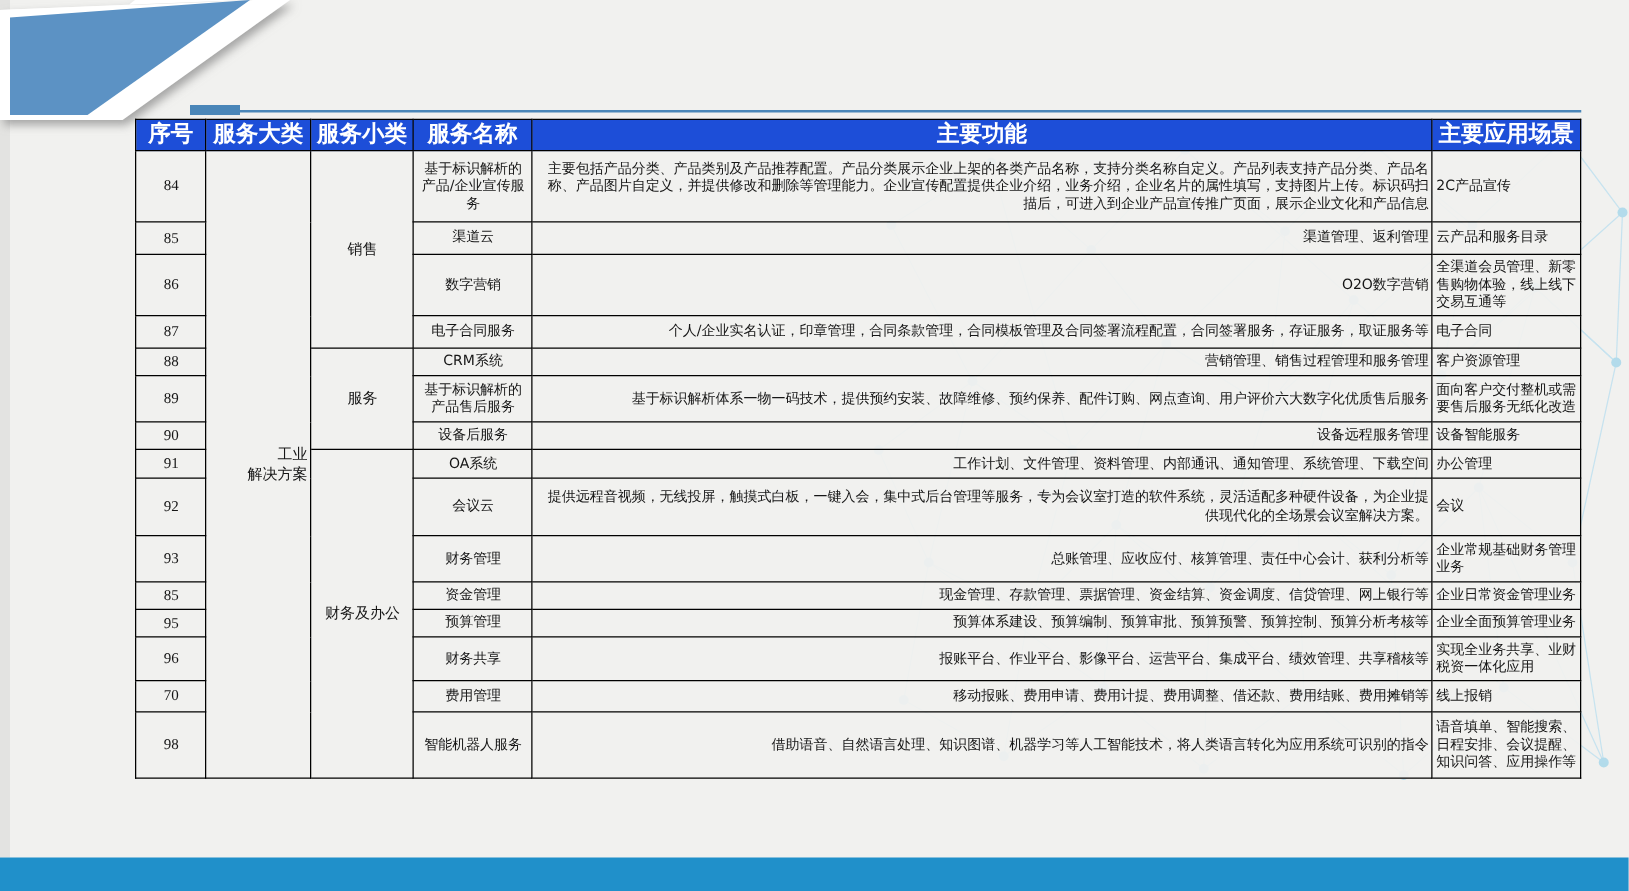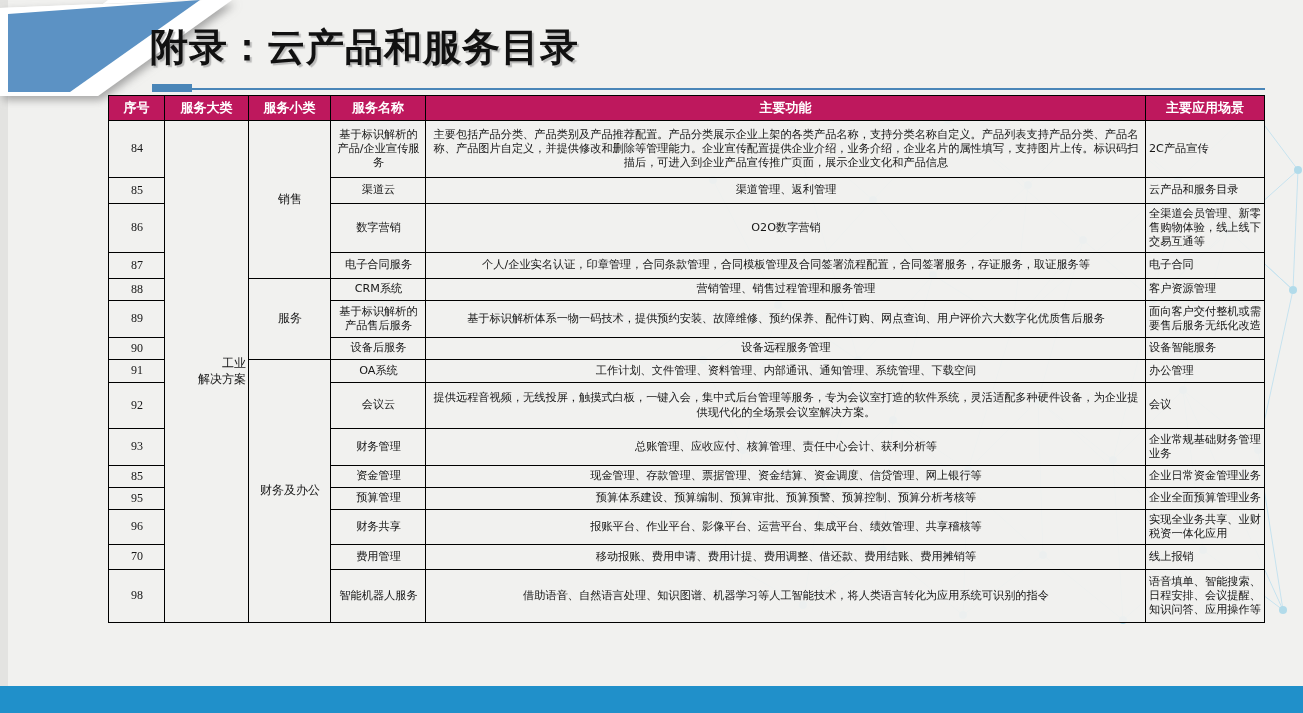--- a/index.html
+++ b/index.html
@@ -36,31 +36,31 @@
     border:1px solid #000;
     background:#f1f1ef;
     font-size:11.2px;
     color:#161616;
     padding:1px 2px 1px 3px;
     vertical-align:middle;
     line-height:1.28;
     word-break:break-all;
   }
   thead th{
-    background:#be185d;
+    background:#1d4ed8;
     color:#ffffff;
-    font-size:13px;
+    font-size:18px;
     font-weight:bold;
     text-align:center;
     height:24px;
     padding:0 2px;
   }
   td.num{text-align:center;font-size:12px;font-family:"Liberation Serif","DejaVu Serif",serif;}
   td.ctr{text-align:center;}
-  td.main{text-align:center;}
+  td.main{text-align:right;}
   td.scene{text-align:left;}
   tbody tr td{background:rgba(241,241,239,.92);}
   
   col.c0{width:56px;} col.c1{width:84px;} col.c2{width:82px;}
   col.c3{width:95px;} col.c4{width:720px;} col.c5{width:119px;}
 </style>
 </head>
 <body>
 
 <div id="slide">
@@ -124,21 +124,20 @@
       </filter>
     </defs>
     <g filter="url(#sh)">
       <polygon points="0,96 0,8 208,0 88,96" fill="#ffffff"></polygon>
       <polygon points="0,8 196,0 108,0 8,78" fill="#ffffff"></polygon>
       <polygon points="8,14 200,0 70,92 8,92" fill="#5b92c4"></polygon>
       <polygon points="202,0 232,0 98,96 70,96" fill="#ffffff"></polygon>
     </g>
   </svg>
 
-  <div id="title">附录：云产品和服务目录</div>
   <div id="accent-line"></div>
   <div id="accent-block"></div>
 
   <div id="tbl-wrap">
     <table>
       <colgroup>
         <col class="c0">
           <col class="c1">
           <col class="c2">
           <col class="c3">

